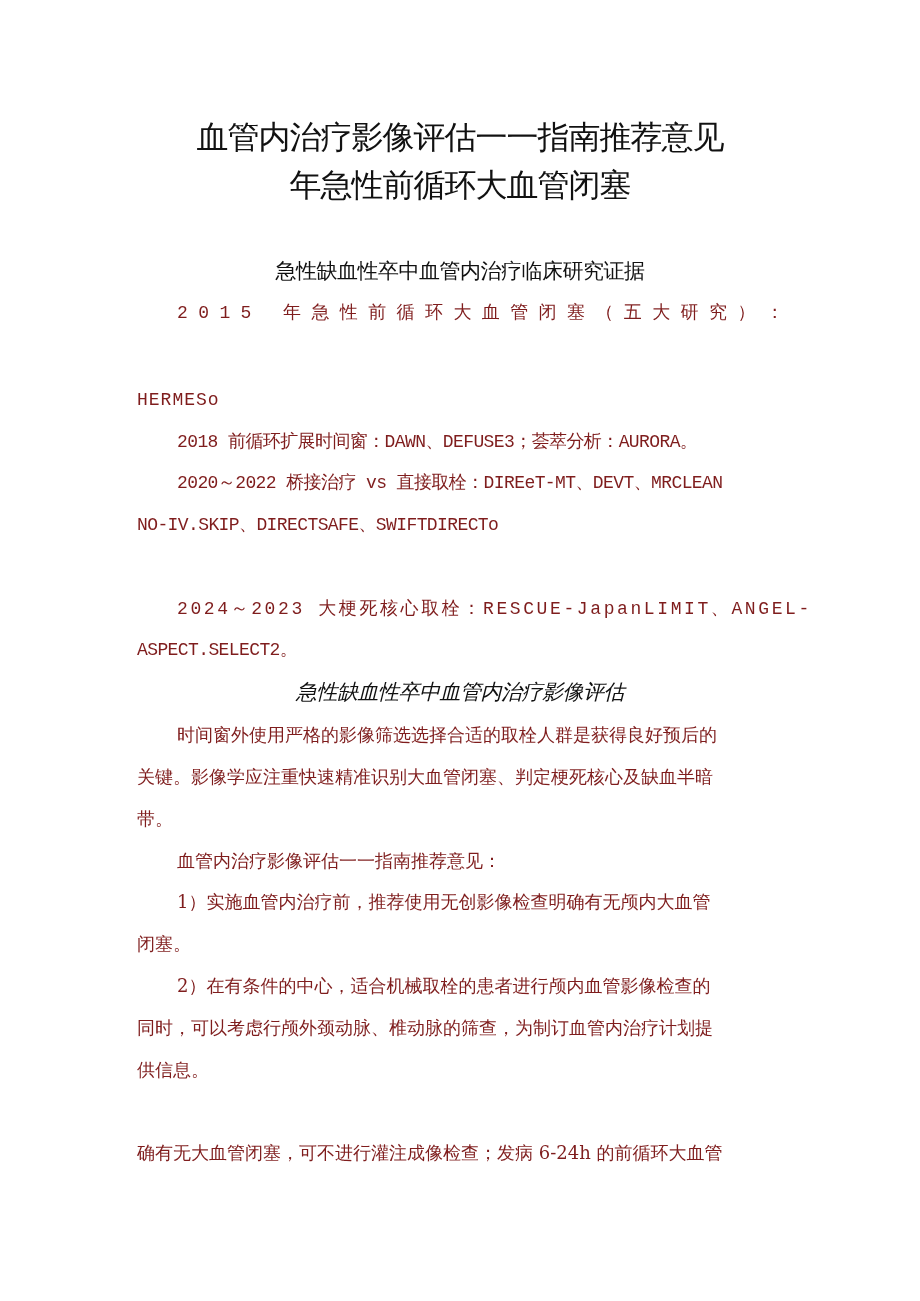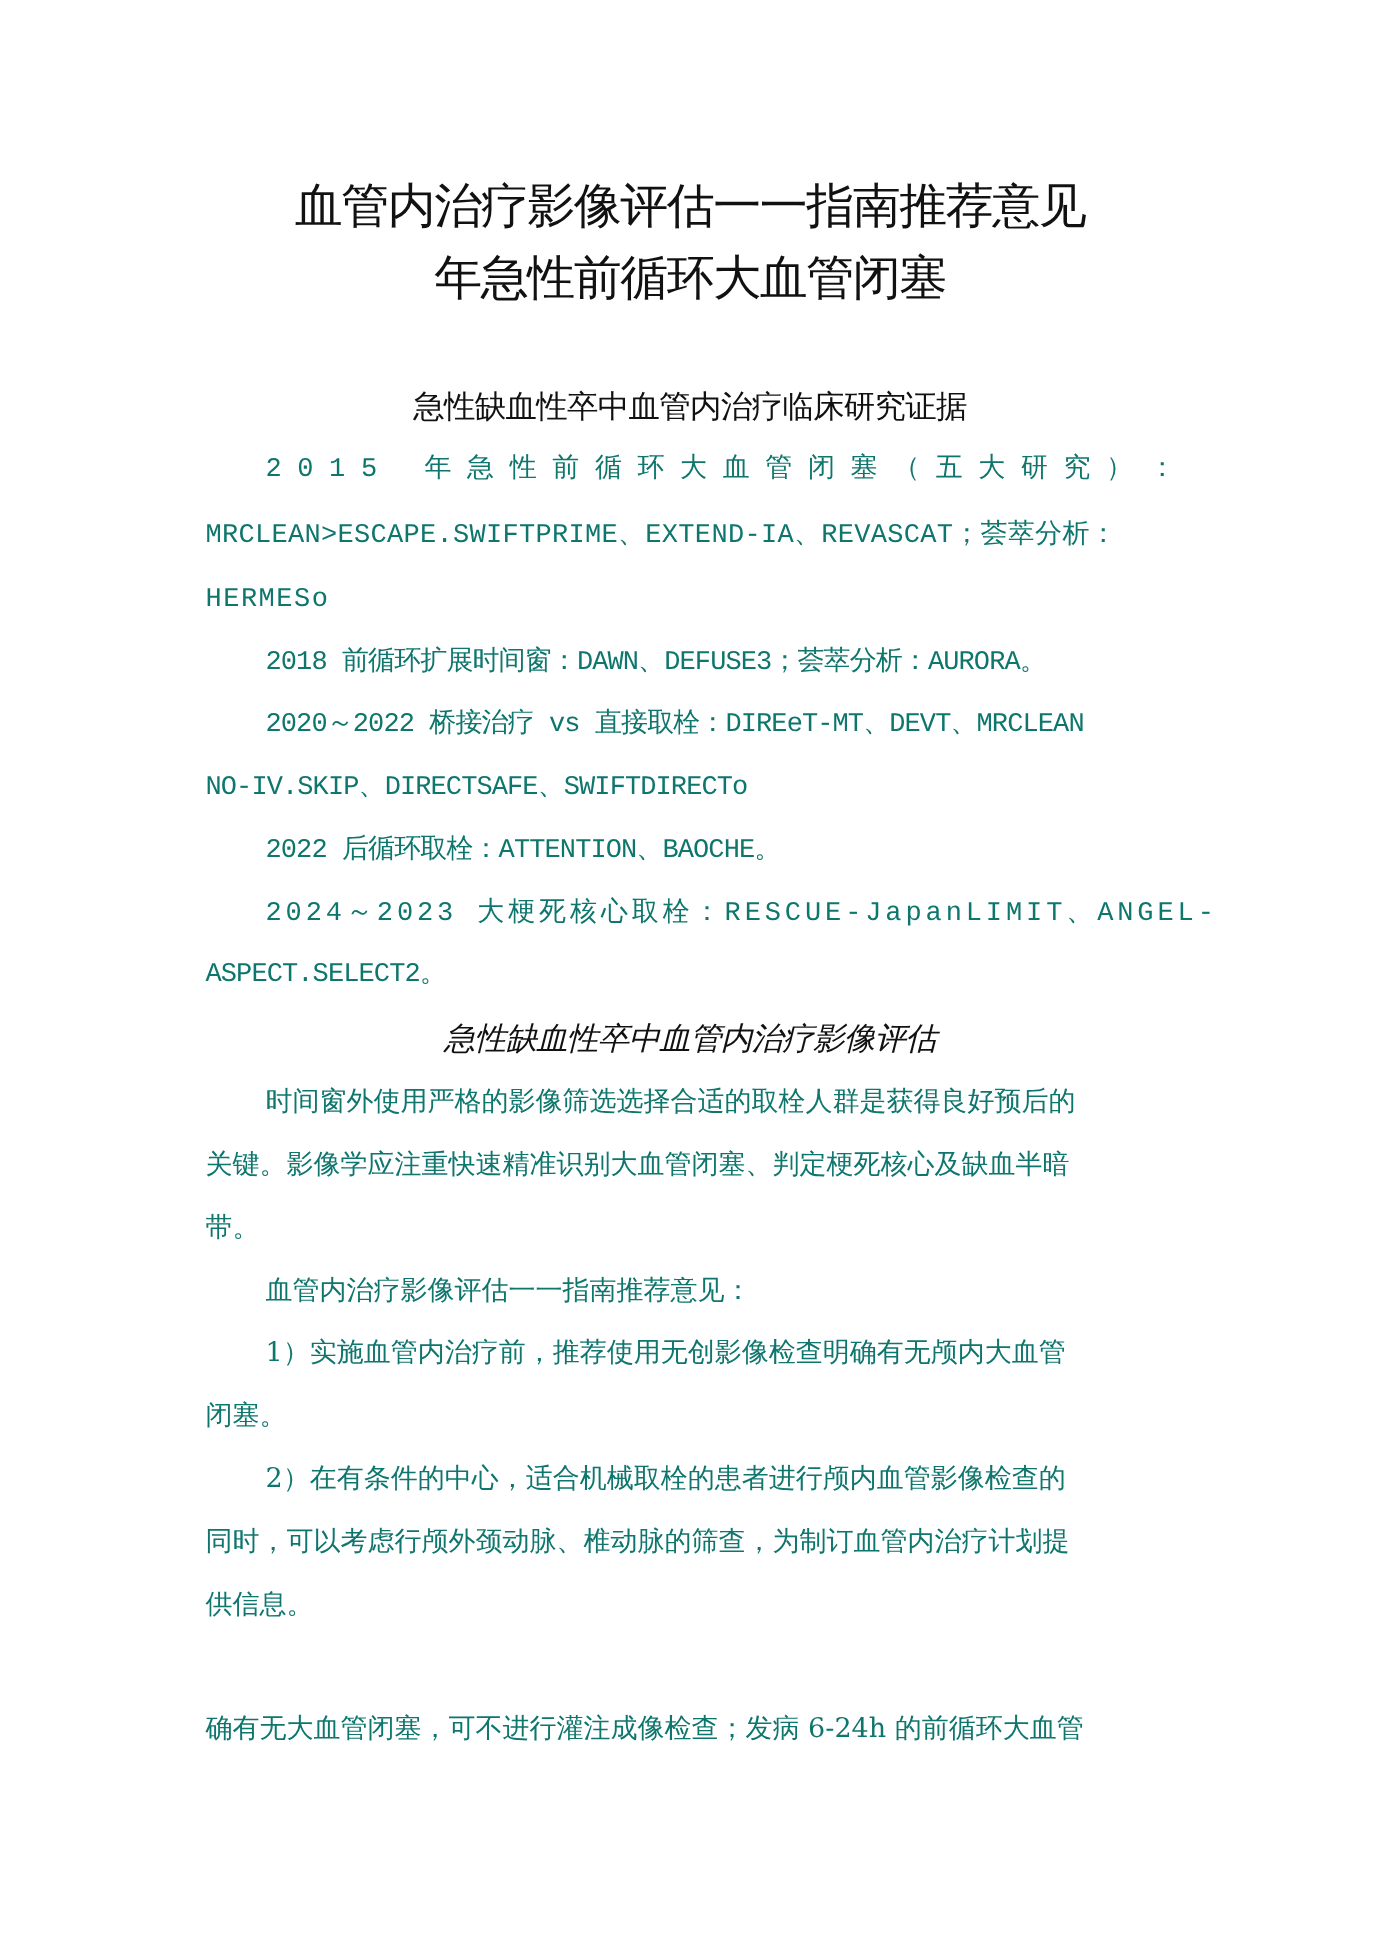--- a/index.html
+++ b/index.html
@@ -13,45 +13,43 @@
   .t1 { top: 112px; }
   .t2 { top: 160px; }
   .heading {
     position: absolute; left: 0; width: 920px; text-align: center;
     font-family: "DejaVu Sans", "Liberation Sans", sans-serif;
     font-size: 21px; line-height: 30px; color: #111; letter-spacing: -0.5px;
   }
   .line {
     position: absolute; left: 137px; width: 646px; white-space: nowrap;
     font-family: "DejaVu Serif", "Liberation Serif", serif;
-    font-size: 18px; line-height: 28px; color: #0f766e;
+    font-size: 18px; line-height: 28px; color: #7f1d1d;
   }
   .mono { font-family: "Liberation Mono", "DejaVu Sans Mono", monospace; font-size: 18px; letter-spacing: -0.6px; }
   .indent { left: 177px; width: 606px; }
 </style>
 </head>
 <body>
 
 <div class="page">
 
   <div class="title t1">血管内治疗影像评估一一指南推荐意见</div>
   <div class="title t2">年急性前循环大血管闭塞</div>
 
   <div class="heading" style="top:256px;">急性缺血性卒中血管内治疗临床研究证据</div>
 
   <div class="line indent mono" style="top:299px; letter-spacing:10.4px;">2015 年急性前循环大血管闭塞（五大研究）：</div>
-  <div class="line mono" style="top:343px; letter-spacing:0.2px;">MRCLEAN&gt;ESCAPE.SWIFTPRIME、EXTEND-IA、REVASCAT；荟萃分析：</div>
   <div class="line mono" style="top:386px; letter-spacing:1px;">HERMESo</div>
 
   <div class="line indent mono" style="top:428px;">2018 前循环扩展时间窗：DAWN、DEFUSE3；荟萃分析：AURORA。</div>
 
   <div class="line indent mono" style="top:469px;">2020～2022 桥接治疗 vs 直接取栓：DIREeT-MT、DEVT、MRCLEAN</div>
   <div class="line mono" style="top:511px;">NO-IV.SKIP、DIRECTSAFE、SWIFTDIRECTo</div>
 
-  <div class="line indent mono" style="top:553px;">2022 后循环取栓：ATTENTION、BAOCHE。</div>
 
   <div class="line indent mono" style="top:595px; letter-spacing:2.6px;">2024～2023 大梗死核心取栓：RESCUE-JapanLIMIT、ANGEL-</div>
   <div class="line mono" style="top:636px;">ASPECT.SELECT2。</div>
 
   <div class="heading" style="top:677px;font-style:italic;">急性缺血性卒中血管内治疗影像评估</div>
 
   <div class="line indent" style="top:721px;">时间窗外使用严格的影像筛选选择合适的取栓人群是获得良好预后的</div>
   <div class="line" style="top:763px;">关键。影像学应注重快速精准识别大血管闭塞、判定梗死核心及缺血半暗</div>
   <div class="line" style="top:805px;">带。</div>
 

